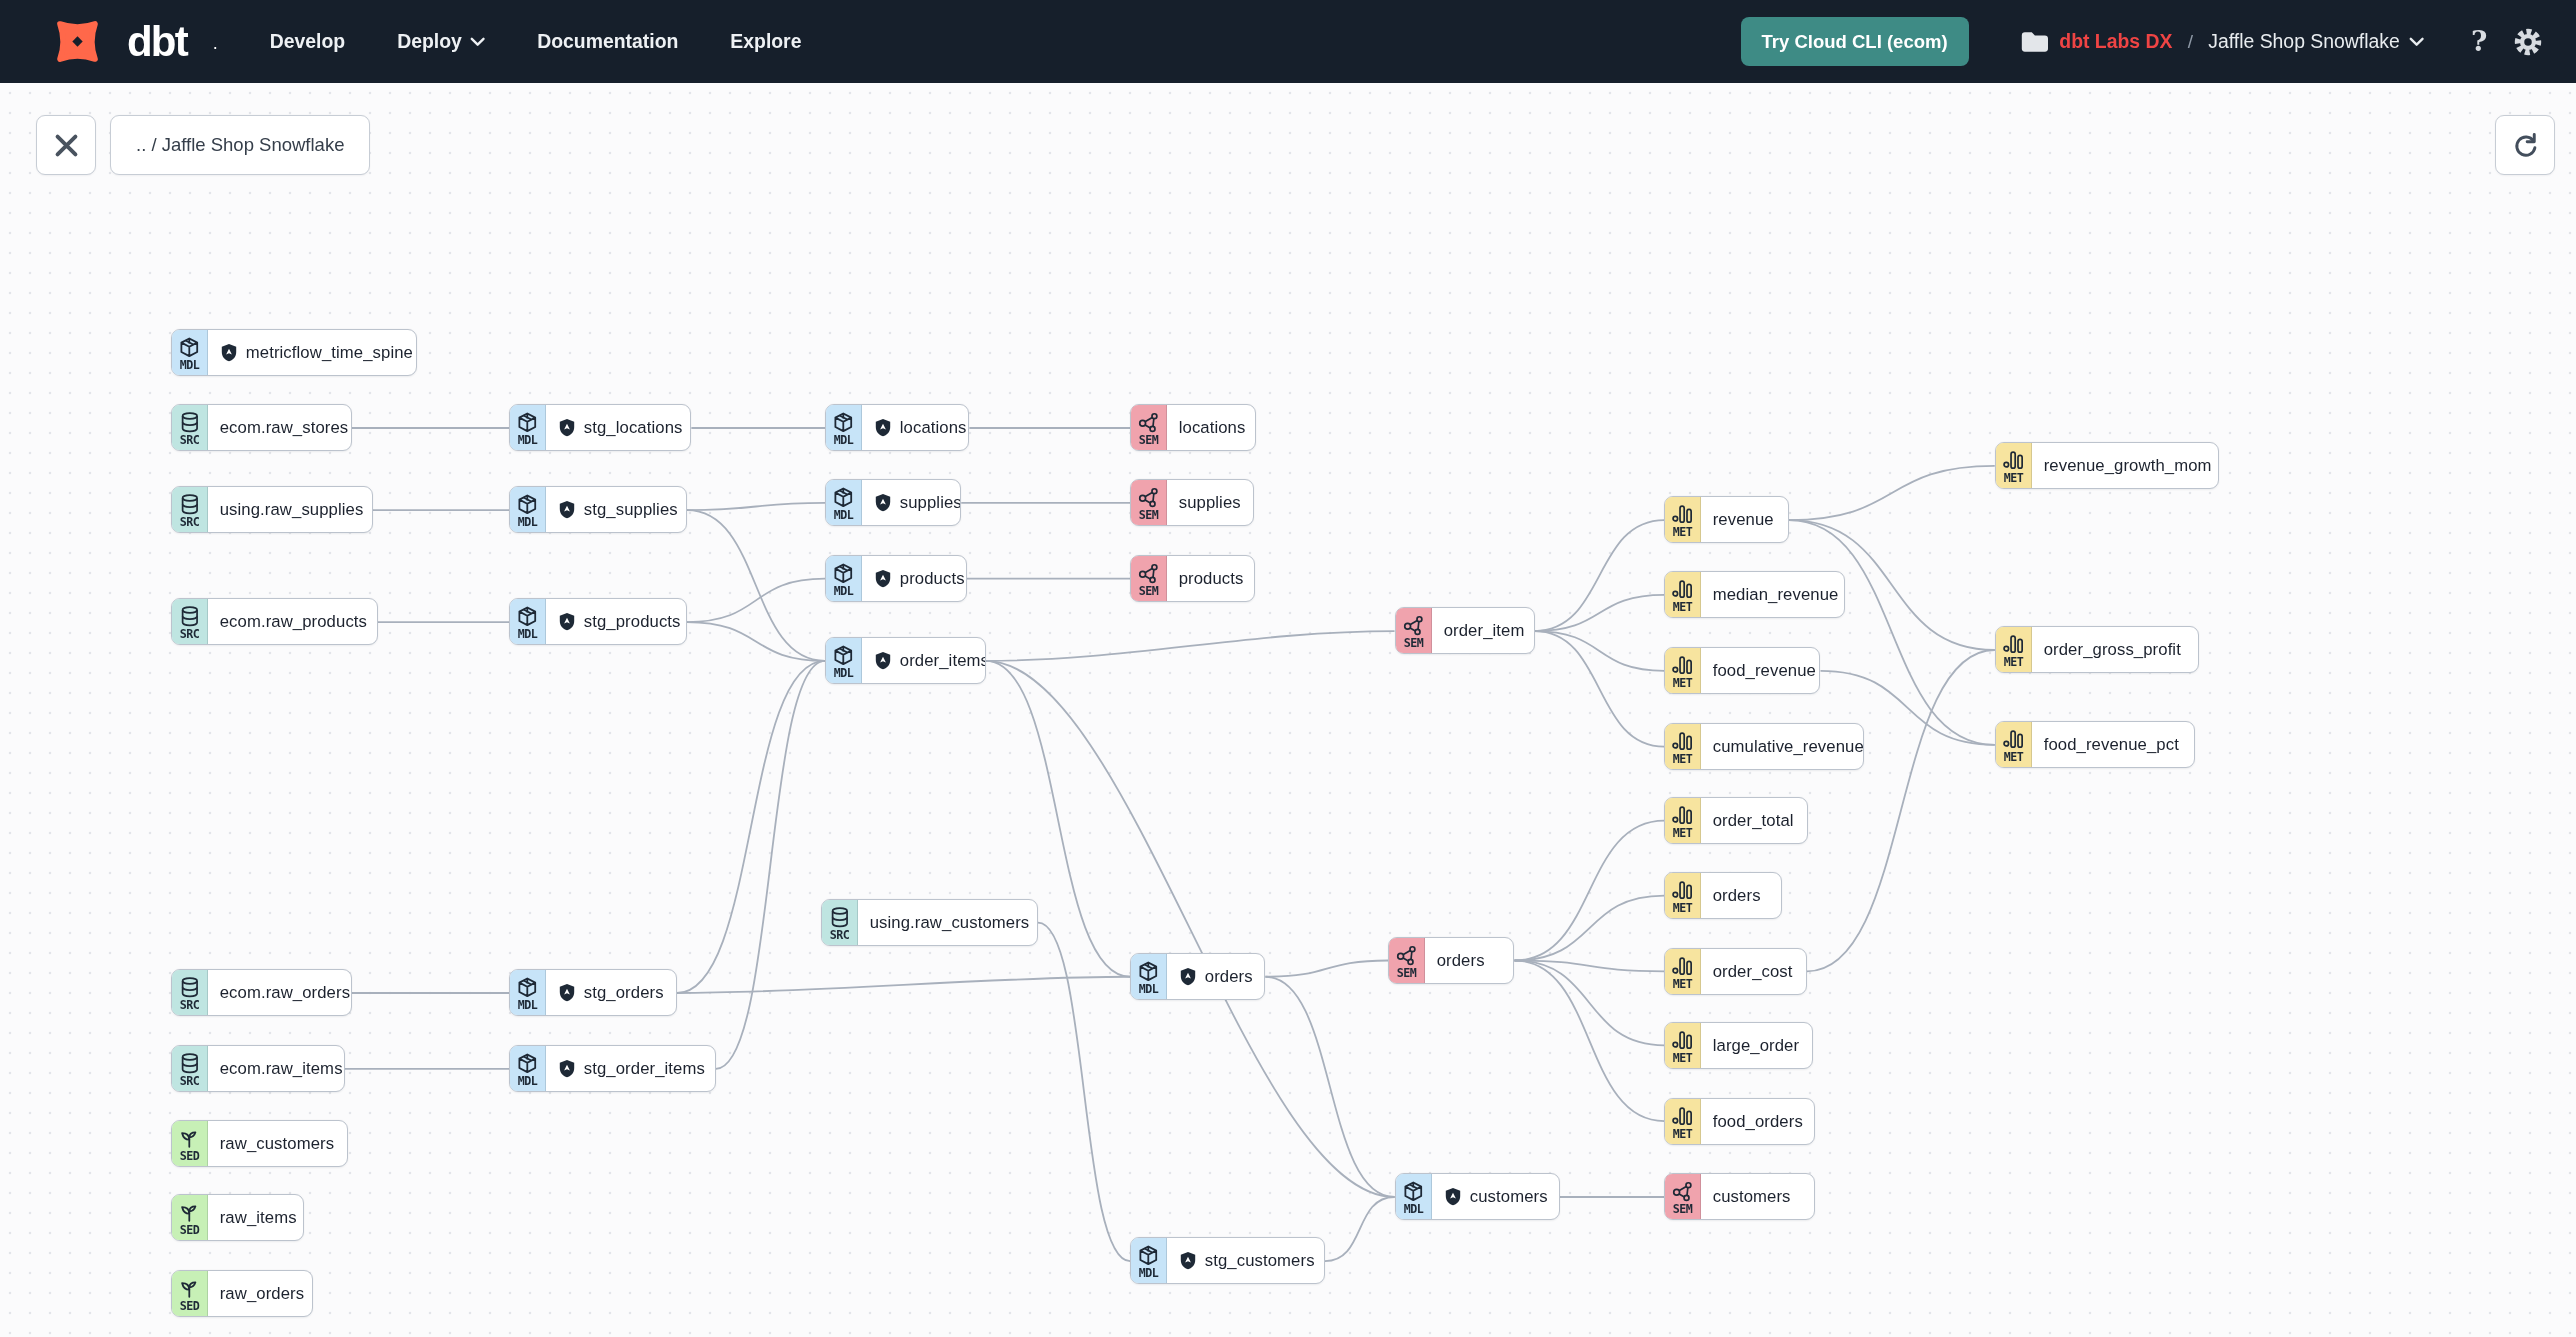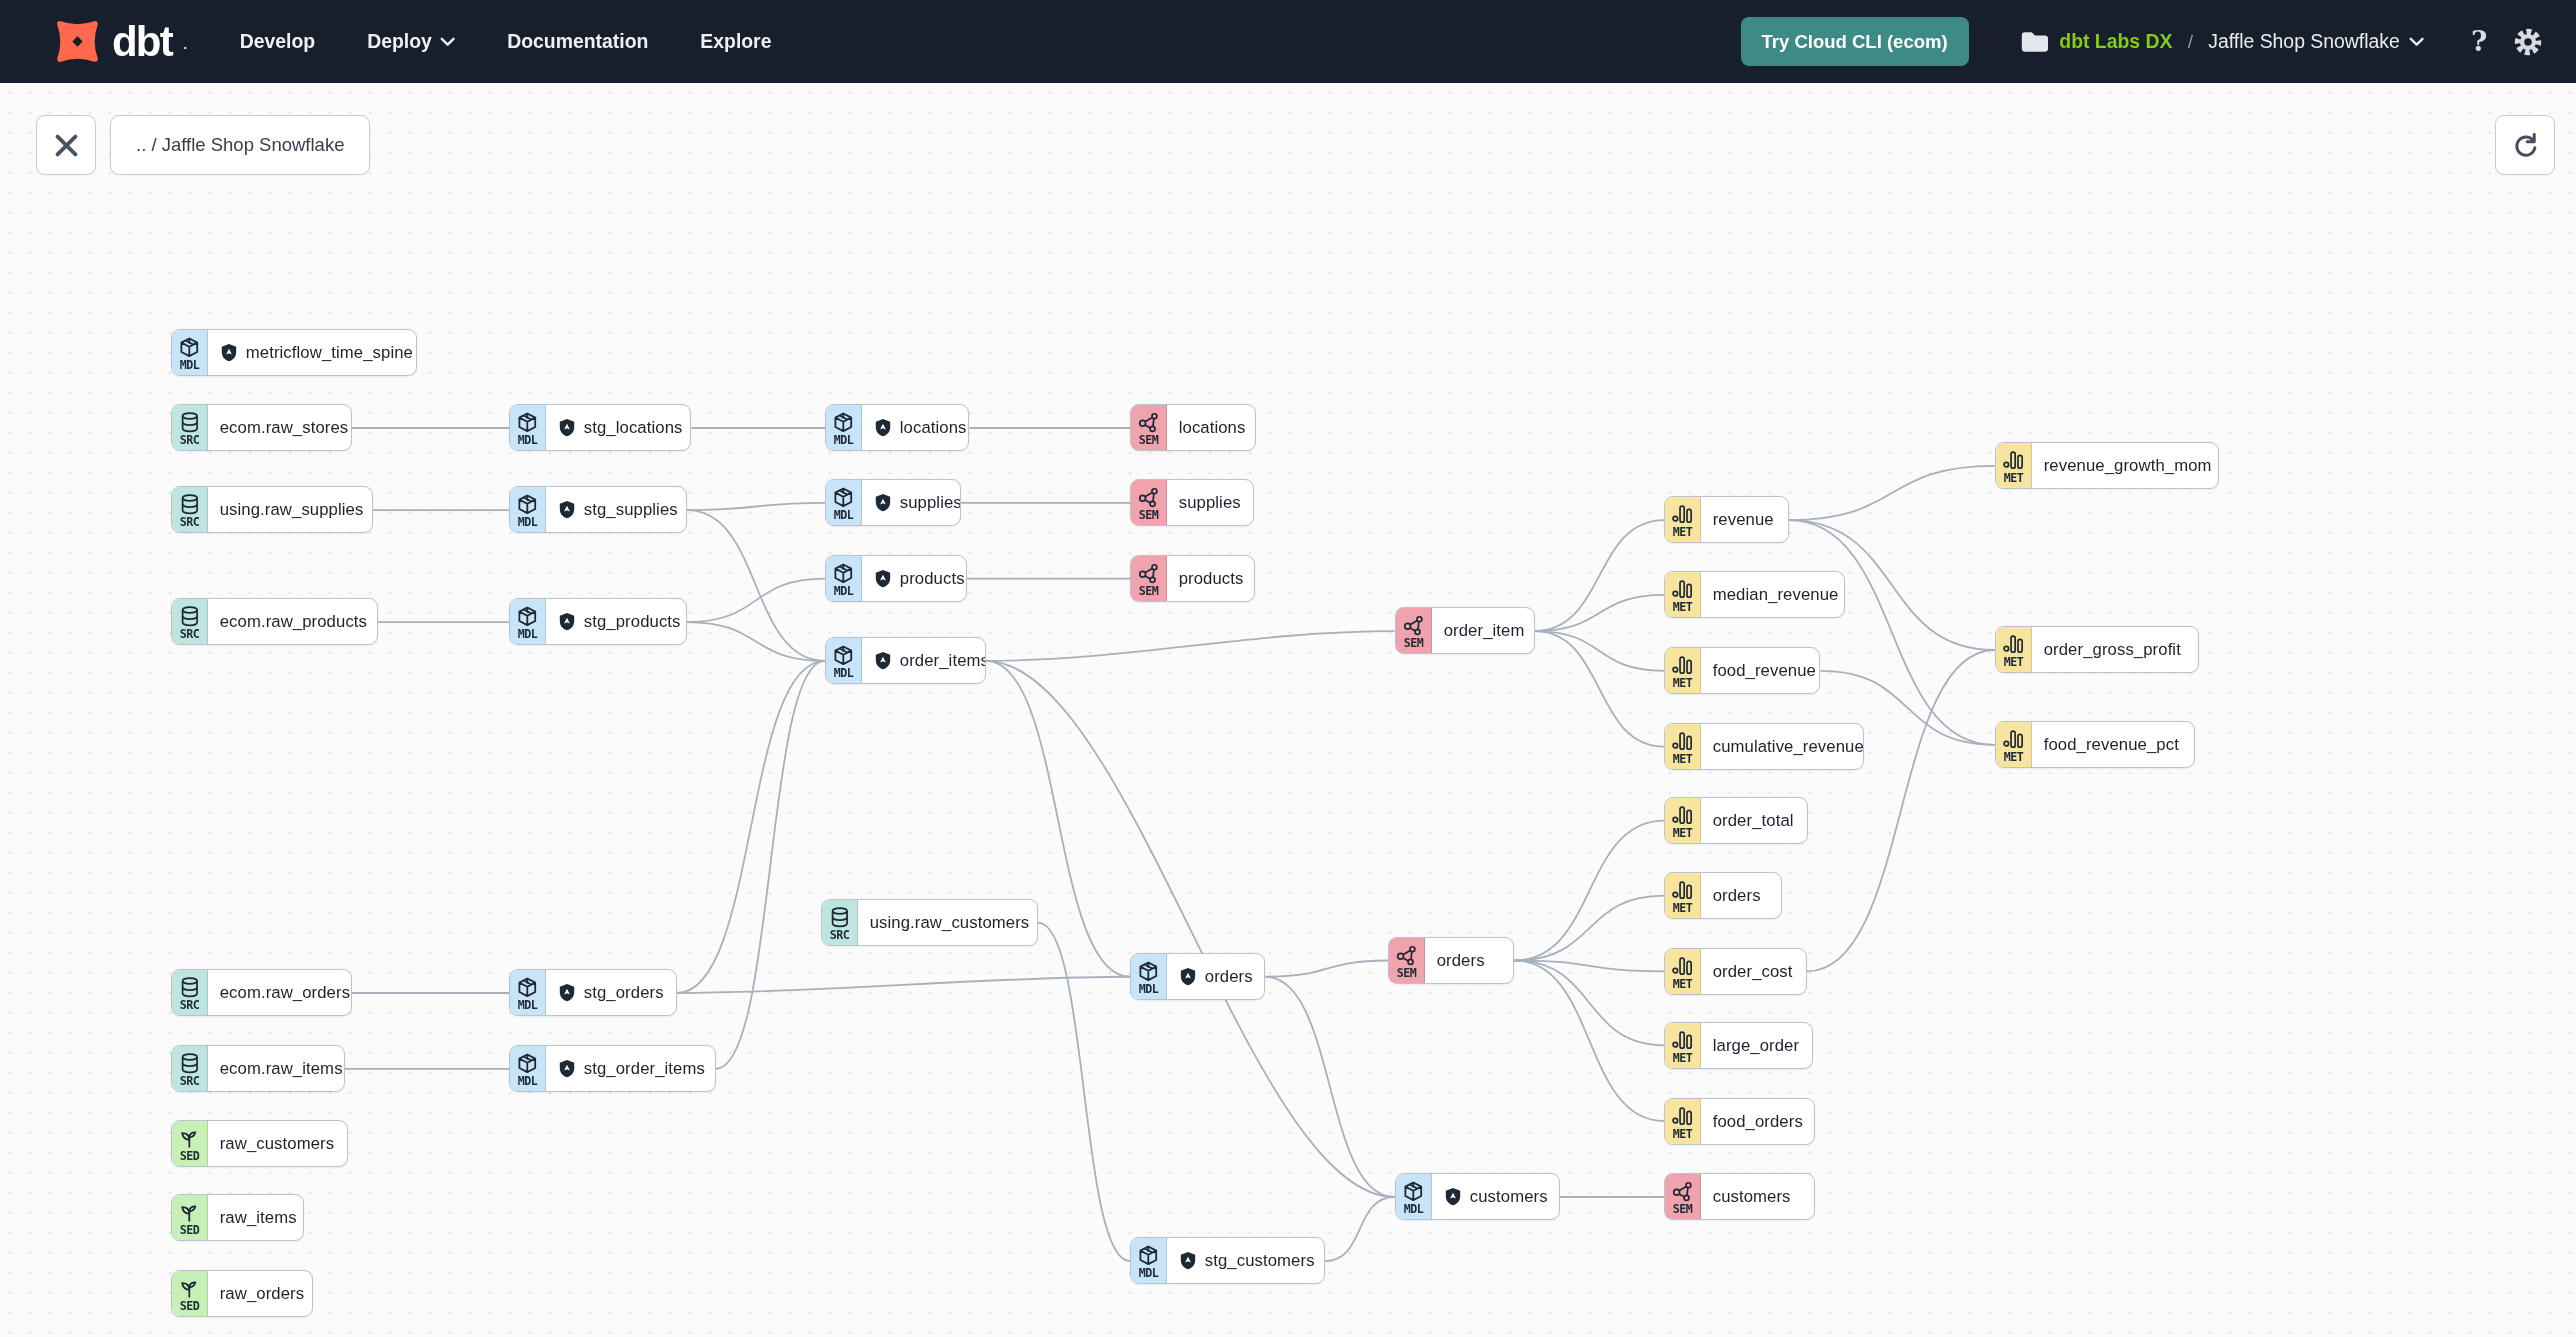--- a/index.html
+++ b/index.html
@@ -3,32 +3,32 @@
 <meta charset="utf-8">
 <style>
   * { margin:0; padding:0; box-sizing:border-box; }
   html,body { width:2576px; height:1338px; overflow:hidden;
     font-family:"Liberation Sans","DejaVu Sans",sans-serif; background:#fbfbfc; }
 
   
   .navbar { position:absolute; left:0; top:0; width:2576px; height:83px;
     background:var(--navbar-bg,#161f2b); display:flex; align-items:center;
     padding:0 31px 0 52px; z-index:20; }
-  .brand { display:flex; align-items:center; gap:9px;justify-content:center; }
+  .brand { display:flex; align-items:center; gap:24px;justify-content:center; }
   .brand-text { color:#fff; font-size:42px; font-weight:700; letter-spacing:-1.8px; }
   .tm-dot { color:#fff; font-size:18px; align-self:flex-end; margin-bottom:12.6px; margin-left:1.8px;}
   .nav-menu { display:flex; align-items:center; gap:52px; margin-left:52px; }
   .nav-item { color:#eef1f4; font-size:19.4px; font-weight:700; cursor:pointer;
     display:flex; align-items:center; gap:8.1px; text-decoration:none;text-align:center; }
   .nav-right { margin-left:auto; display:flex; align-items:center; }
   .cta-btn { background:var(--cta-bg,#3e8b85); color:#fff; font-size:18.5px; font-weight:700;
     height:49px; padding:0 21px; border:none; border-radius:8.1px; display:flex;
     align-items:center; cursor:pointer; }
   .acct { display:flex; align-items:center; margin-left:51px; gap:11.7px; }
-  .acct-name { color:#84cc16; font-size:19.4px; font-weight:700; }
+  .acct-name { color:#ef4444; font-size:19.4px; font-weight:700; }
   .acct-sep { color:#8e99a6; font-size:19px; margin:0 3.6px; }
   .proj { color:#e8ecef; font-size:19.4px; font-weight:400; display:flex; align-items:center; gap:9px; cursor:pointer;}
   .help-q { color:#d9dde2; font-size:28px; font-weight:700; margin-left:47px; cursor:pointer;
     font-family:"DejaVu Serif",serif; }
   .gear { margin-left:23.5px; cursor:pointer; display:flex; }
 
   
   #canvas { position:absolute; left:0; top:83px; width:2576px; height:1295px;
     background-color:var(--canvas-bg,#fbfbfc);
     background-image:radial-gradient(circle,#e2e4e9 1.4px,transparent 1.6px);

